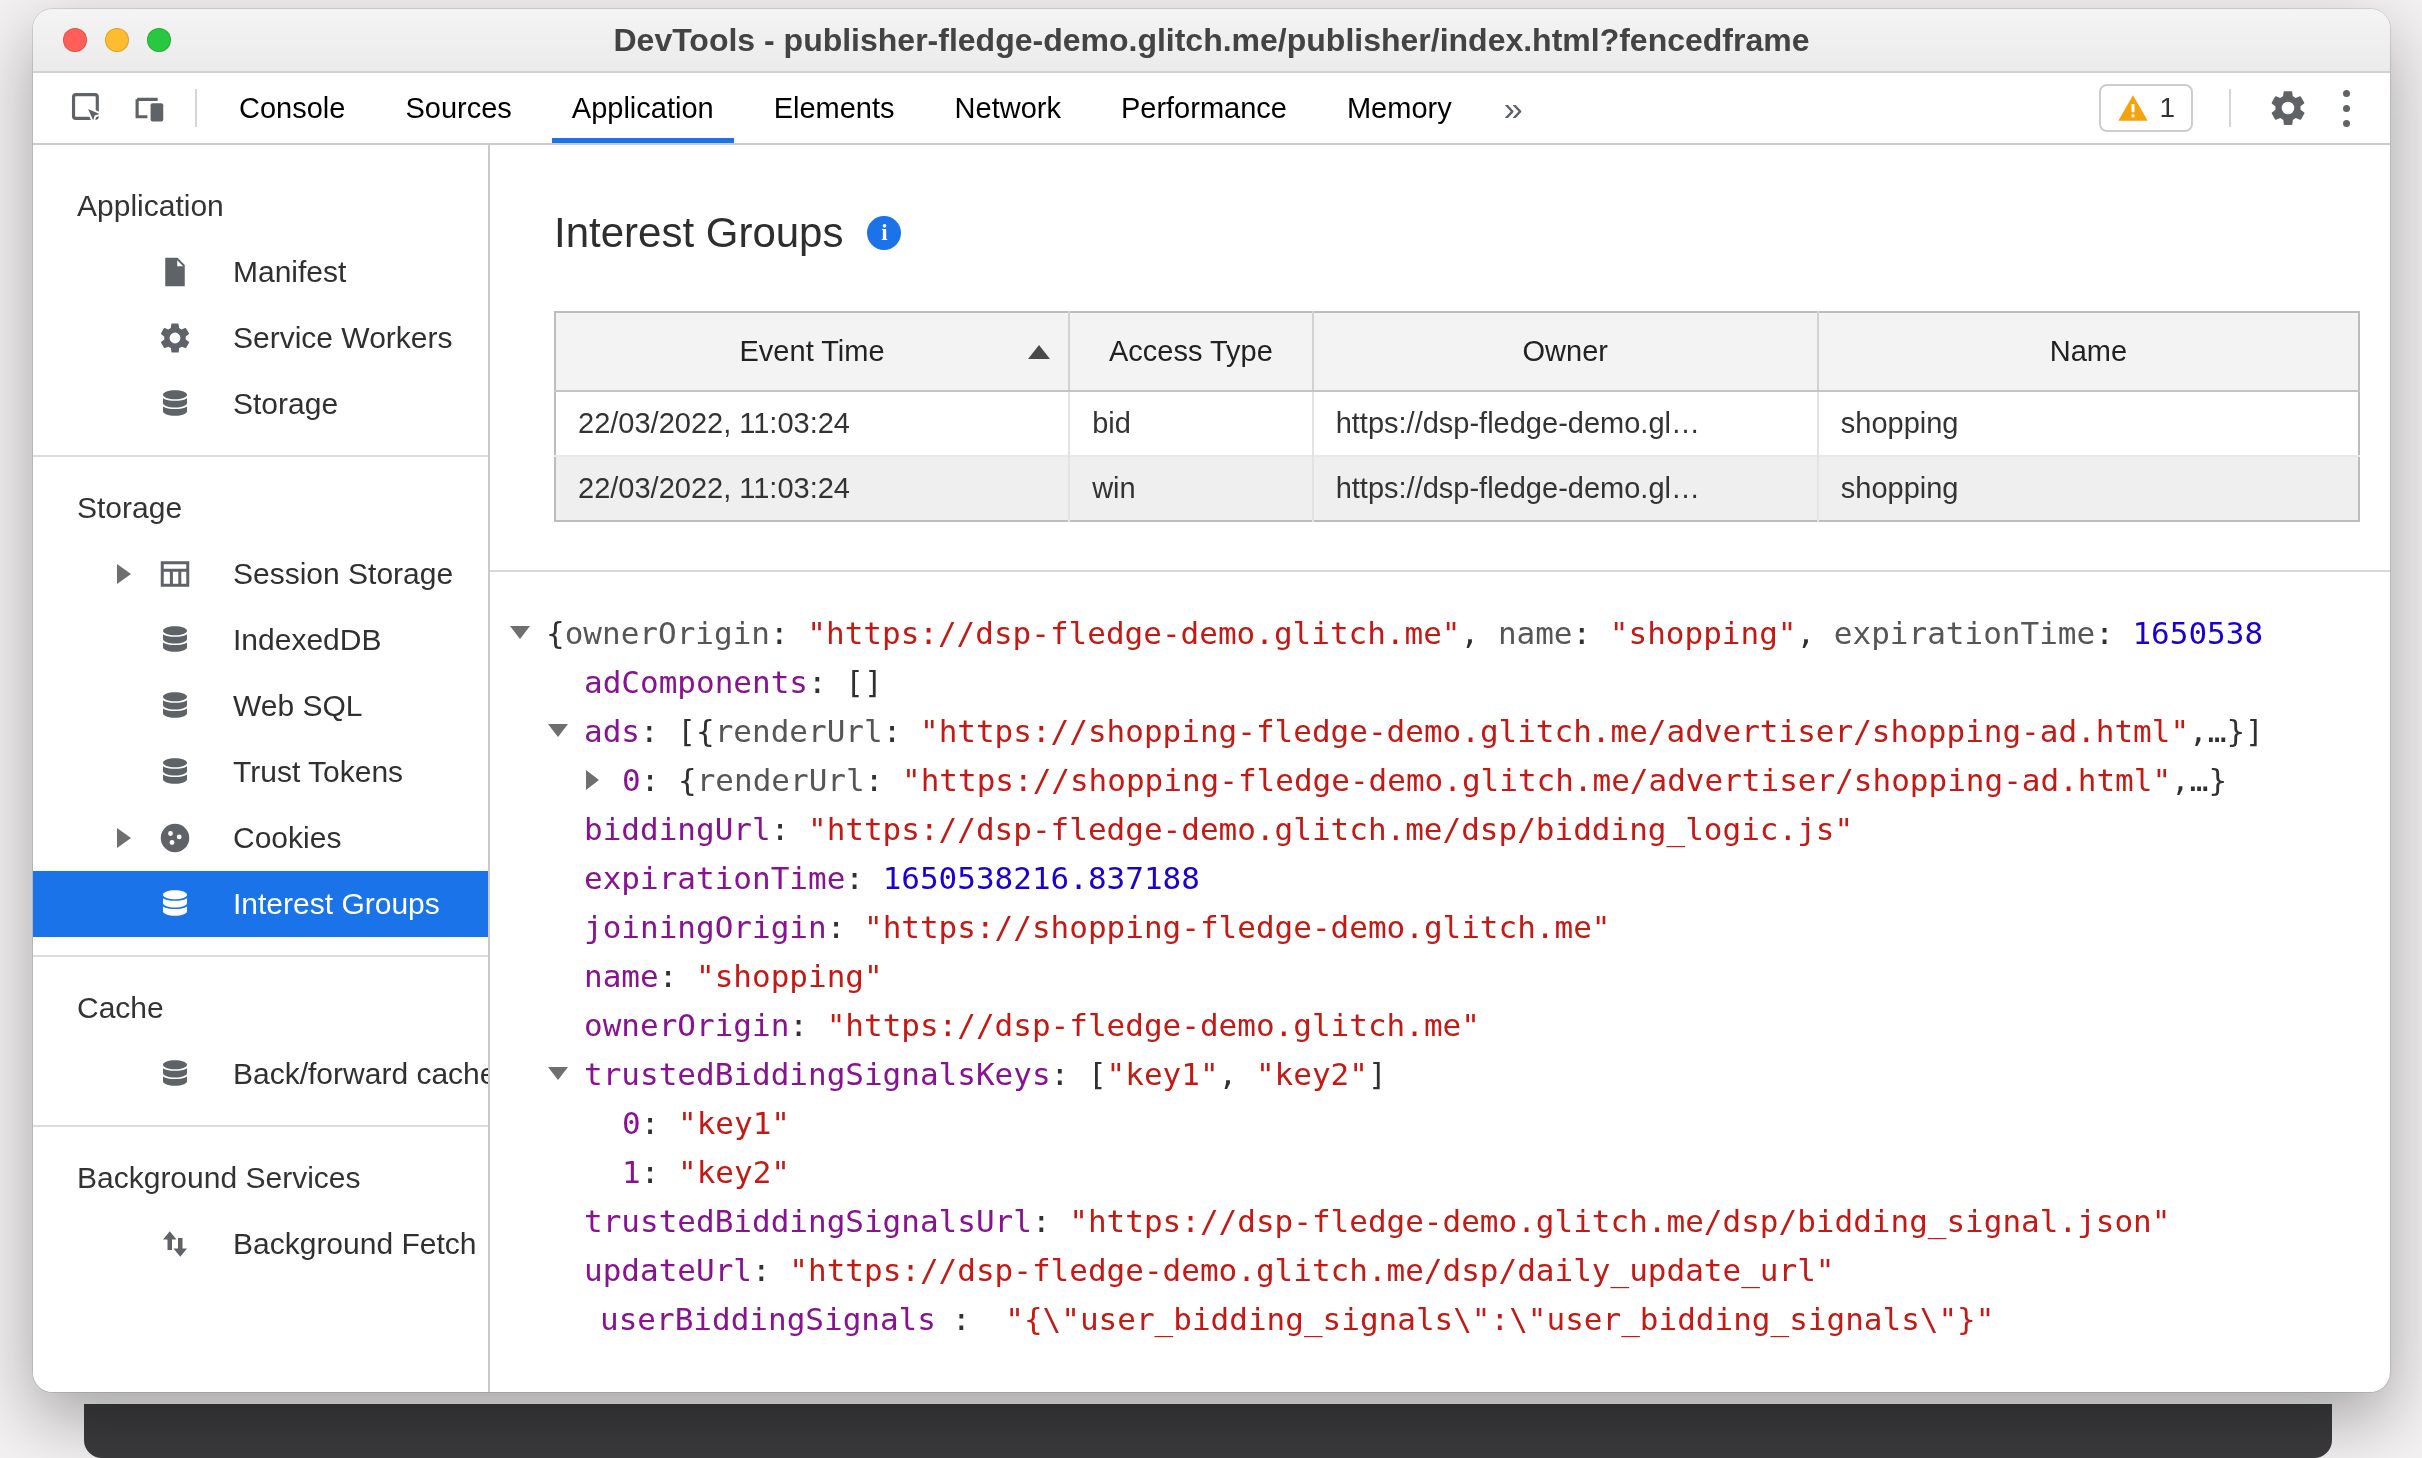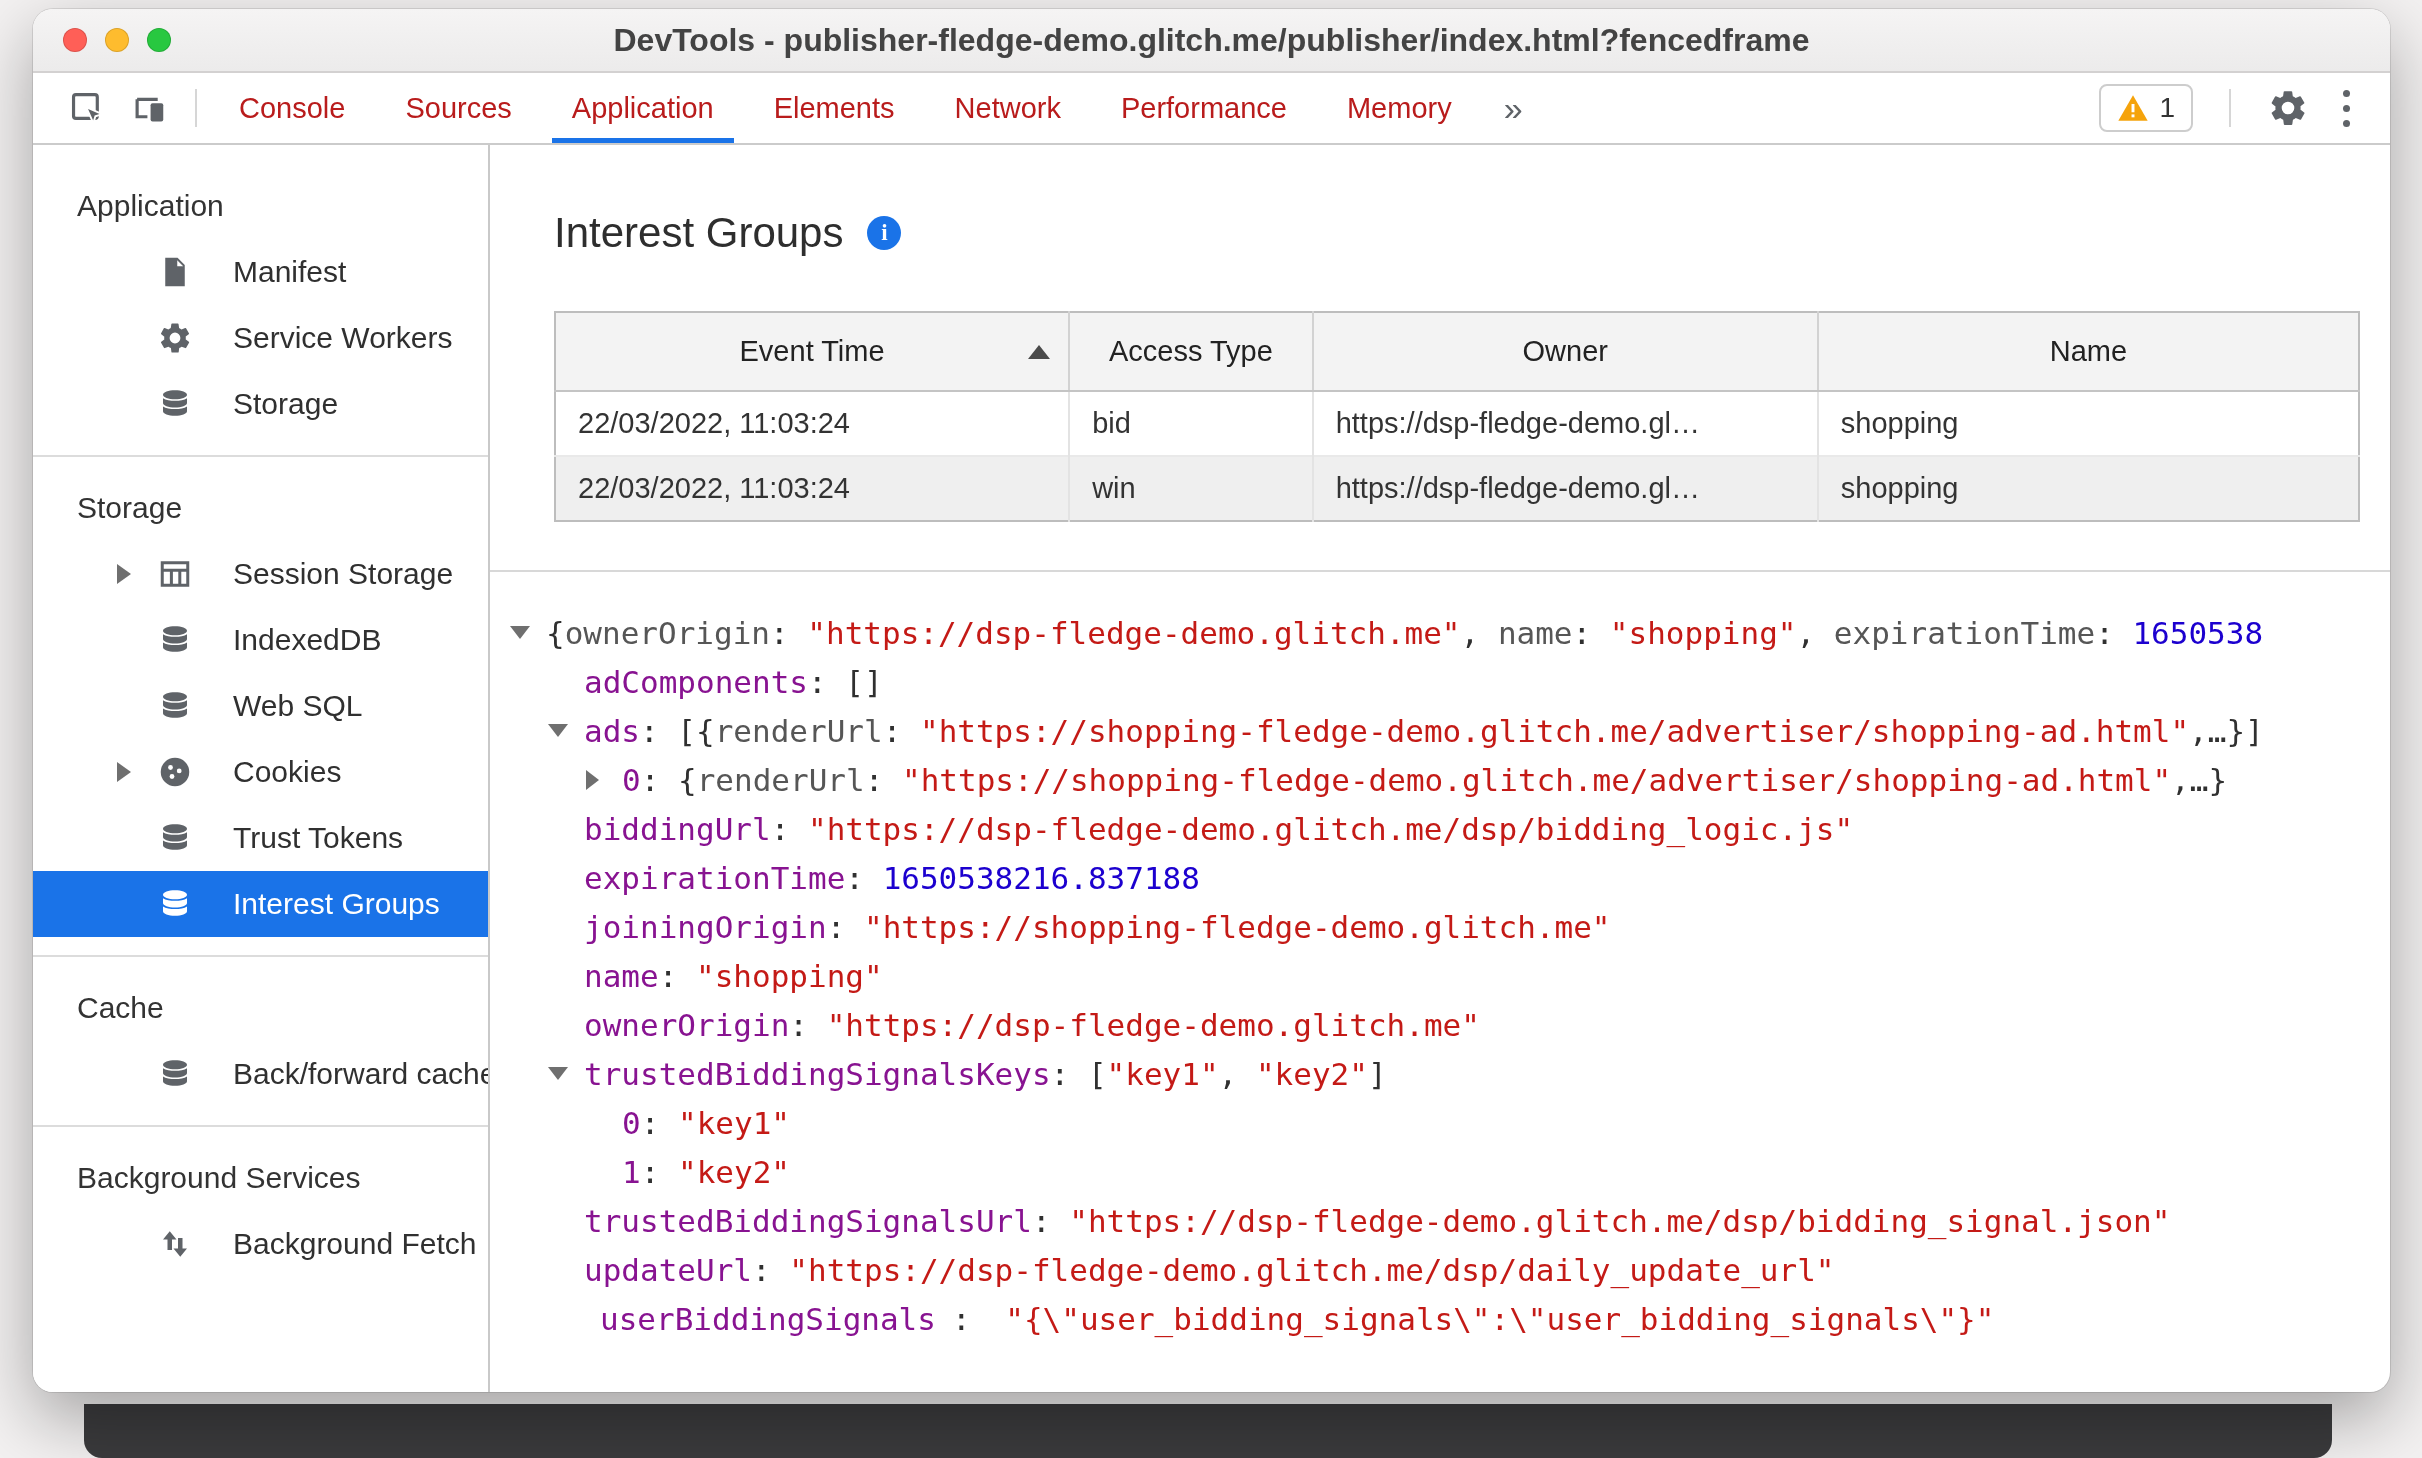--- a/index.html
+++ b/index.html
@@ -18,21 +18,21 @@
   .tl.red { background:#ff5f57; } .tl.yellow { background:#febc2e; } .tl.green { background:#28c840; }
   .title { position:absolute; inset:0; text-align:center; line-height:62px; font-size:32px; font-weight:700; color:#434343; }
 
   
   .toolbar { flex:0 0 72px; display:flex; align-items:stretch; background:#fff; border-bottom:2px solid #cbcbcb; }
   .tool-group { display:flex; align-items:center; padding-left:26px; gap:6px; }
   .tool-btn { width:56px; height:56px; display:flex; align-items:center; justify-content:center; color:#5f6368; }
   .tool-btn svg { width:38px; height:38px; }
   .vsep { width:2px; height:38px; background:#d6d6d6; margin:auto 12px; }
   .tabs { display:flex; align-items:stretch; }
-  .tab { position:relative; display:flex; align-items:center; padding:0 30px; font-size:29px; color:#b91c1c; }
+  .tab { position:relative; display:flex; align-items:center; padding:0 30px; font-size:29px; color:#000000; }
   .tab.active::after { content:""; position:absolute; left:10px; right:10px; bottom:0; height:5px; background:#1a73e8; }
   .more-tabs { display:flex; align-items:center; padding:0 22px; font-size:34px; color:#5f6368; }
   .toolbar-right { margin-left:auto; display:flex; align-items:center; gap:24px; padding-right:30px; }
   .warn-badge { display:flex; align-items:center; gap:10px; border:2px solid #cdcdcd; border-radius:8px; padding:6px 16px; font-size:28px; color:#333; }
   .warn-badge svg { width:32px; height:32px; }
   .gear-btn { display:flex; color:#5f6368; } .gear-btn svg { width:42px; height:42px; }
   .dots { display:flex; flex-direction:column; gap:8px; padding:0 10px; }
   .dots i { width:7px; height:7px; border-radius:50%; background:#5f6368; }
 
   
@@ -213,41 +213,41 @@
         <div class="sb-item">
           <span class="sb-arrow"></span>
           <span class="sb-icon">
             <svg viewBox="0 0 24 24" width="36" height="36">
               <path fill="currentColor" d="M12 2.8C7.6 2.8 4 4.1 4 5.8s3.6 3 8 3 8-1.3 8-3-3.6-3-8-3zM4 8.1v3.3c0 1.7 3.6 3 8 3s8-1.3 8-3V8.1c-1.8 1.2-4.8 1.8-8 1.8s-6.2-.6-8-1.8zM4 13.6v3.3c0 1.7 3.6 3 8 3s8-1.3 8-3v-3.3c-1.8 1.2-4.8 1.8-8 1.8s-6.2-.6-8-1.8z"></path>
             </svg>
           </span>
           <span class="sb-label">Web SQL</span>
         </div>
         <div class="sb-item">
+          <span class="sb-arrow"></span>
+          <span class="sb-icon">
+            <svg viewBox="0 0 24 24" width="36" height="36">
+              <path fill="currentColor" d="M12 2.8C7.6 2.8 4 4.1 4 5.8s3.6 3 8 3 8-1.3 8-3-3.6-3-8-3zM4 8.1v3.3c0 1.7 3.6 3 8 3s8-1.3 8-3V8.1c-1.8 1.2-4.8 1.8-8 1.8s-6.2-.6-8-1.8zM4 13.6v3.3c0 1.7 3.6 3 8 3s8-1.3 8-3v-3.3c-1.8 1.2-4.8 1.8-8 1.8s-6.2-.6-8-1.8z"></path>
+            </svg>
+          </span>
+          <span class="sb-label">Trust Tokens</span>
+        </div>
+        <div class="sb-item">
           <span class="sb-arrow">
             <span class="tri-r"></span>
           </span>
           <span class="sb-icon">
             <svg viewBox="0 0 24 24" width="36" height="36">
               <circle cx="12" cy="12" r="9.5" fill="currentColor"></circle>
               <circle cx="9" cy="9" r="1.6" fill="#fff"></circle>
               <circle cx="14.8" cy="11.3" r="1.6" fill="#fff"></circle>
               <circle cx="10" cy="15" r="1.6" fill="#fff"></circle>
             </svg>
           </span>
           <span class="sb-label">Cookies</span>
-        </div>
-        <div class="sb-item">
-          <span class="sb-arrow"></span>
-          <span class="sb-icon">
-            <svg viewBox="0 0 24 24" width="36" height="36">
-              <path fill="currentColor" d="M12 2.8C7.6 2.8 4 4.1 4 5.8s3.6 3 8 3 8-1.3 8-3-3.6-3-8-3zM4 8.1v3.3c0 1.7 3.6 3 8 3s8-1.3 8-3V8.1c-1.8 1.2-4.8 1.8-8 1.8s-6.2-.6-8-1.8zM4 13.6v3.3c0 1.7 3.6 3 8 3s8-1.3 8-3v-3.3c-1.8 1.2-4.8 1.8-8 1.8s-6.2-.6-8-1.8z"></path>
-            </svg>
-          </span>
-          <span class="sb-label">Trust Tokens</span>
         </div>
         <div class="sb-item selected">
           <span class="sb-arrow"></span>
           <span class="sb-icon">
             <svg viewBox="0 0 24 24" width="36" height="36">
               <path fill="currentColor" d="M12 2.8C7.6 2.8 4 4.1 4 5.8s3.6 3 8 3 8-1.3 8-3-3.6-3-8-3zM4 8.1v3.3c0 1.7 3.6 3 8 3s8-1.3 8-3V8.1c-1.8 1.2-4.8 1.8-8 1.8s-6.2-.6-8-1.8zM4 13.6v3.3c0 1.7 3.6 3 8 3s8-1.3 8-3v-3.3c-1.8 1.2-4.8 1.8-8 1.8s-6.2-.6-8-1.8z"></path>
             </svg>
           </span>
           <span class="sb-label">Interest Groups</span>
         </div>

